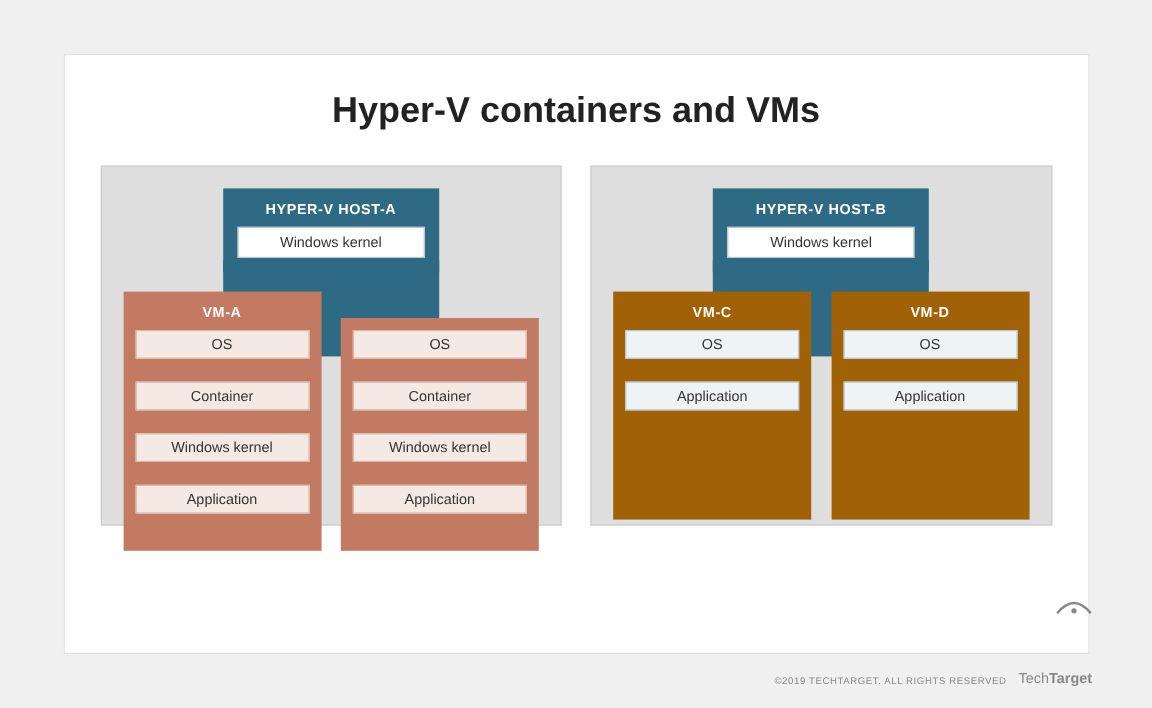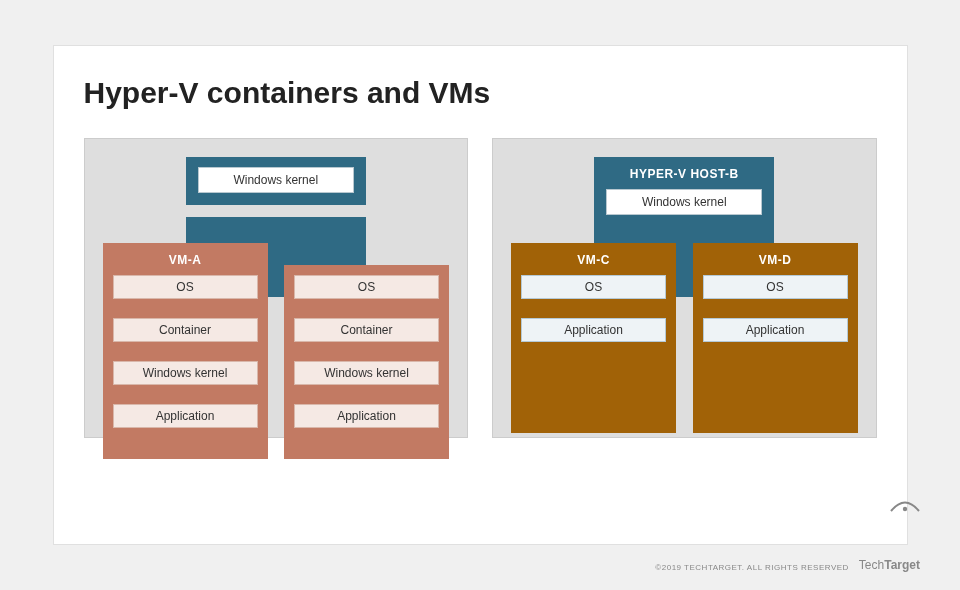--- a/index.html
+++ b/index.html
@@ -15,21 +15,21 @@
   }
   .card {
     width: 855px;
     height: 500px;
     background: #fff;
     border: 1px solid #e0e0e0;
     padding: 30px 30px 20px 30px;
     position: relative;
   }
   .title {
-    text-align: left;
+    text-align: center;
     font-size: 30px;
     font-weight: bold;
     color: #222;
     margin-bottom: 28px;
   }
   .panels {
     display: flex;
     gap: 24px;
     justify-content: center;
   }
@@ -106,21 +106,21 @@
     font-size: 12px;
     color: #333;
     padding: 4px 0;
     margin-bottom: 19px;
   }
   .vm.brown .vm-row { background: #f5e9e4; border: 1px solid #d9b7aa; }
   .vm.blue  .vm-row { background: #eef3f6; border: 1px solid #b5c9d5; }
   .vm.blue.tall { padding-bottom: 72px; }
   .footer {
     position: absolute;
-    right: 40px;
+    right: 50px;
     bottom: 18px;
     display: flex;
     align-items: flex-end;
     gap: 10px;
   }
   .copyright {
     font-size: 8px;
     letter-spacing: 0.5px;
     color: #888;
   }
@@ -147,20 +147,21 @@
 </head>
 <body>
 
 <div class="card">
   <div class="title">Hyper-V containers and VMs</div>
 
   <div class="panels">
 
     <div class="panel">
       <div class="host">
+        <div class="host-title">HYPER-V HOST-A</div>
         <div class="kernel-badge">Windows kernel</div>
       </div>
       <div class="host-tail"></div>
       <div class="vms">
         <div class="vm brown">
           <div class="vm-title">VM-A</div>
           <div class="vm-row">OS</div>
           <div class="vm-row">Container</div>
           <div class="vm-row">Windows kernel</div>
           <div class="vm-row">Application</div>

